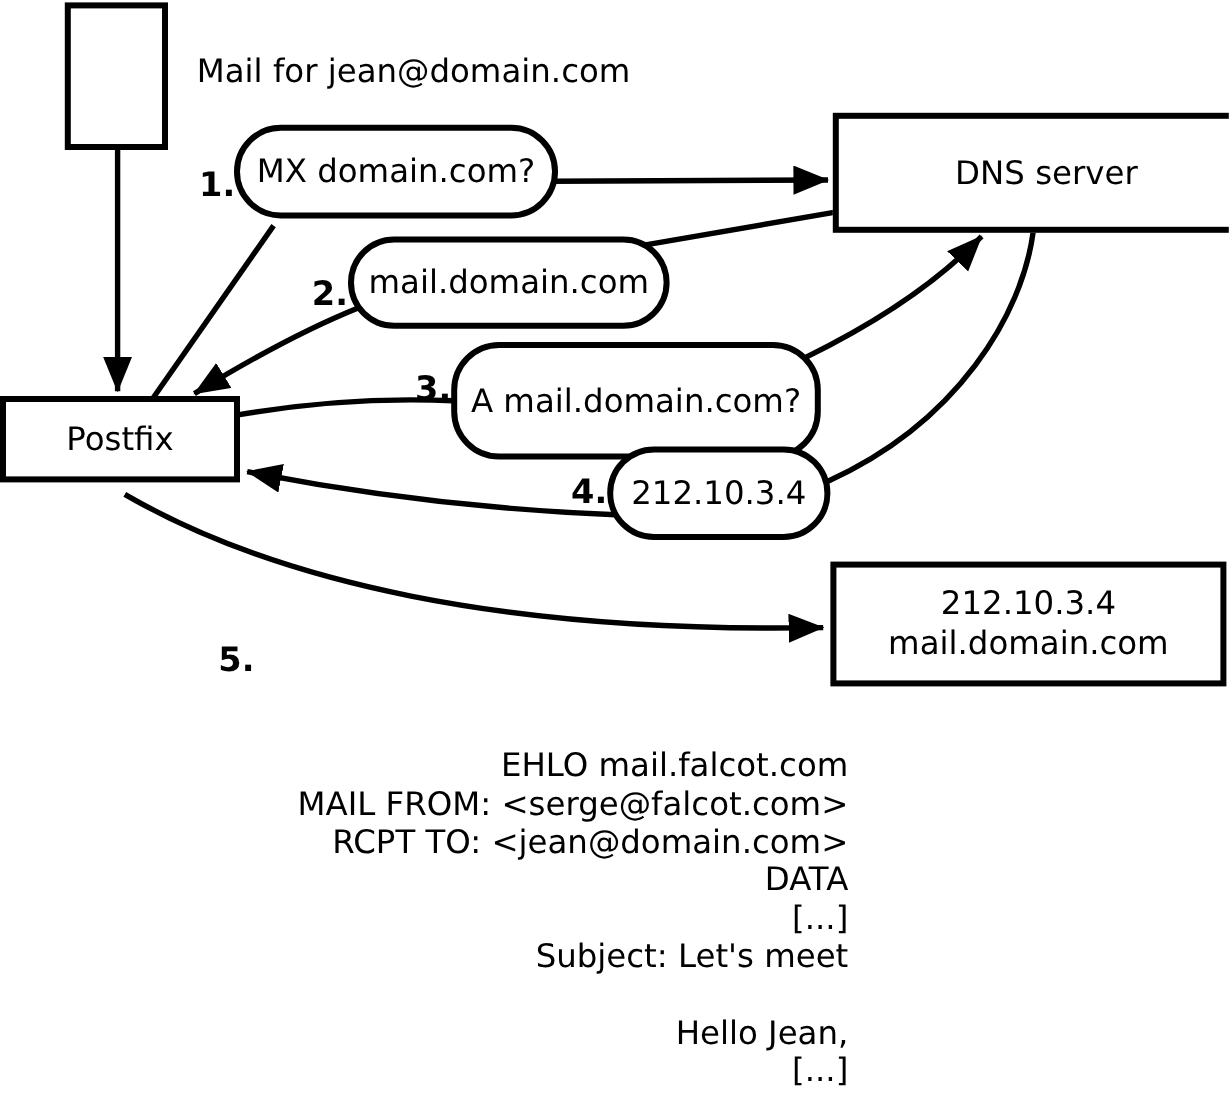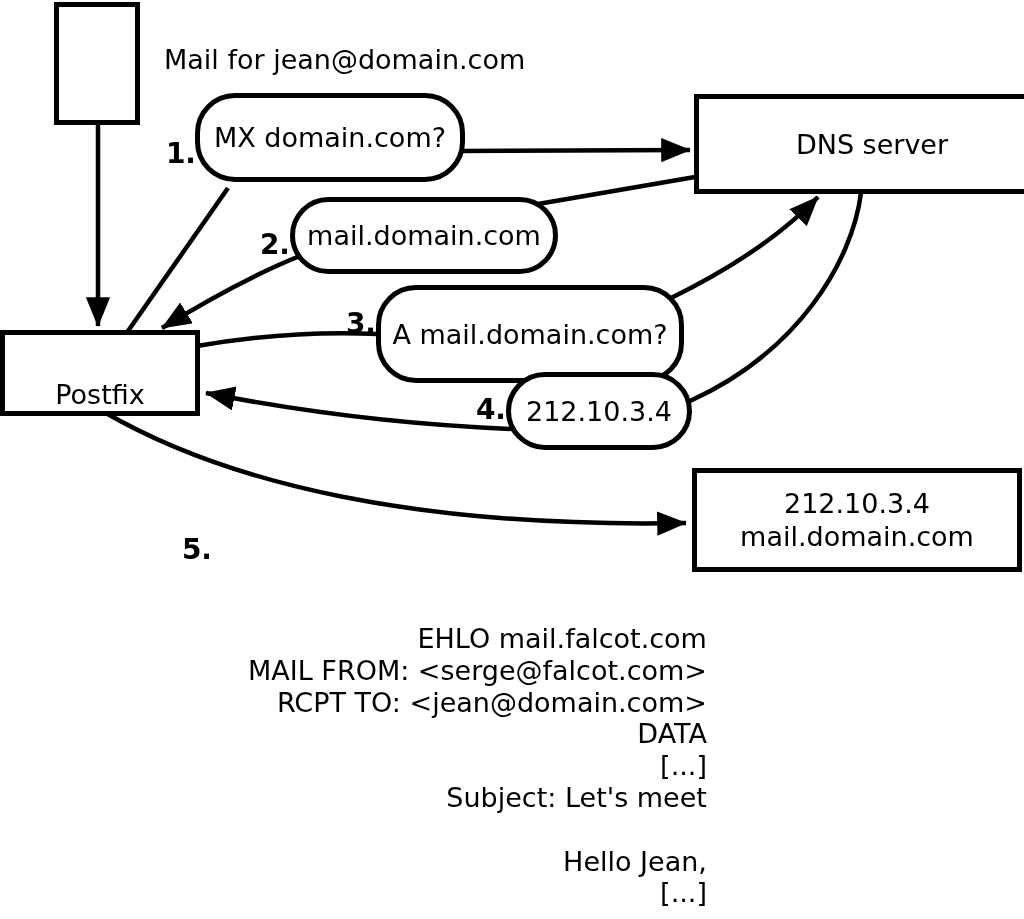--- a/index.html
+++ b/index.html
@@ -79,34 +79,34 @@
       <path d="M197,346 Q288,330 378,334"></path>
       <path d="M671,298 Q765,252 818,197" marker-end="url(#ah)"></path>
       <path d="M861,193 C852,262 798,352 690,401"></path>
       <path d="M513,429 Q360,423 206,393" marker-end="url(#ah)"></path>
       <path d="M104,412 C230,485 420,528 686,523" marker-end="url(#ah)"></path>
     </g>
   </svg>
 
   <div class="node" style="left:54px; top:2px; width:86px; height:123px;"></div>
 
-  <div class="node" style="left:0px; top:330px; width:200px; height:86px;justify-content:flex-end;">
+  <div class="node" style="left:0px; top:330px; width:200px; height:72px;">
     <span>Postfix</span>
   </div>
 
   <div class="node" style="left:694px; top:94px; width:356px; height:100px;justify-content:center;">
     <span>DNS server</span>
   </div>
 
   <div class="node" style="left:692px; top:468px; width:330px; height:104px;">
     <span>212.10.3.4</span>
     <span>mail.domain.com</span>
   </div>
 
-  <div class="node pill" style="left:195px; top:93px; width:270px; height:89px;">
+  <div class="node pill" style="left:195px; top:104px; width:270px; height:78px;">
     <span>MX domain.com?</span>
   </div>
   <div class="node pill" style="left:290px; top:197px; width:268px; height:77px;">
     <span>mail.domain.com</span>
   </div>
   <div class="node pill" style="left:376px; top:285px; width:308px; height:98px;">
     <span>A mail.domain.com?</span>
   </div>
   <div class="node pill" style="left:506px; top:372px; width:186px; height:78px;">
     <span>212.10.3.4</span>

